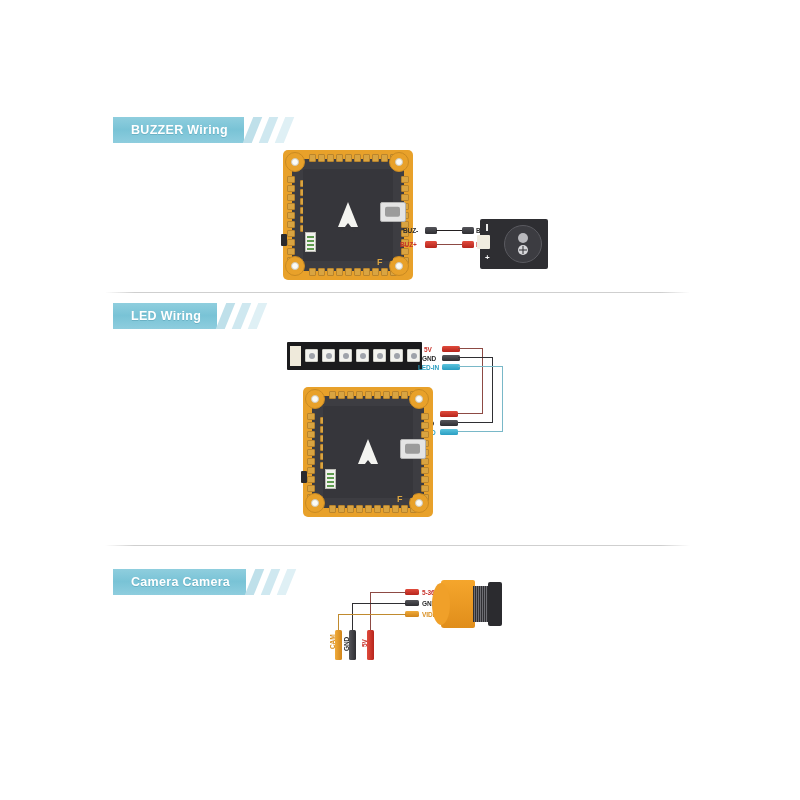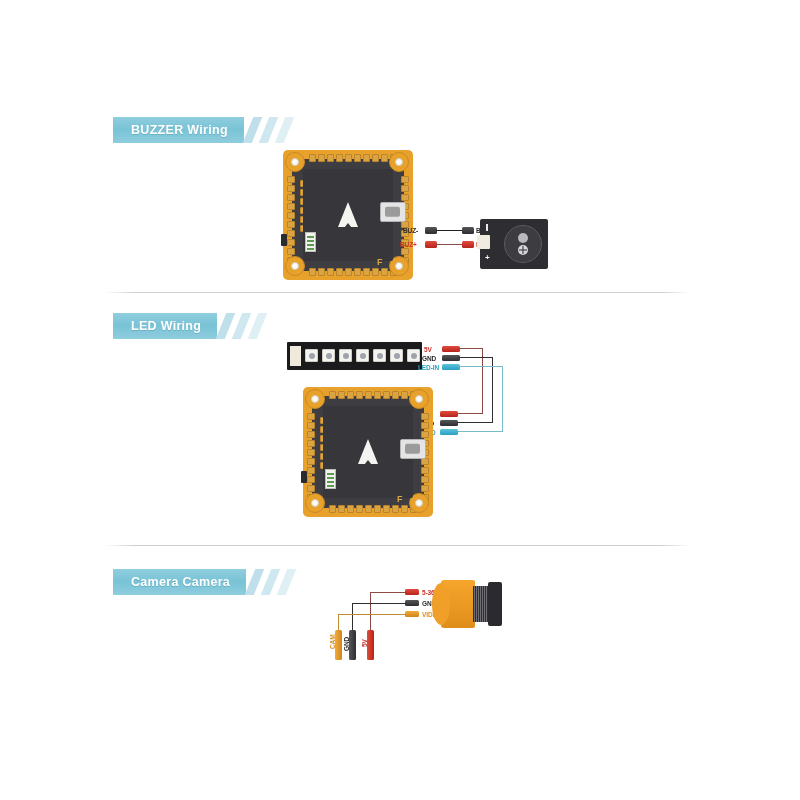--- a/index.html
+++ b/index.html
@@ -274,21 +274,21 @@
     <div class="buzzer-bar" style="left:6px;top:5px;width:2px;height:7px;"></div>
     <div class="buzzer-con" style="left:-3px;top:16px;width:13px;height:14px;"></div>
     <span class="buzzer-plus" style="left:5px;top:35px;">+</span>
     <div class="buzzer-disc" style="left:24px;top:6px;width:38px;height:38px;"></div>
     <div class="buzzer-dot" style="left:38px;top:14px;width:10px;height:10px;"></div>
     <div class="buzzer-hole" style="left:38px;top:26px;width:10px;height:10px;"></div>
   </div>
 
   <div class="divider" style="top:245px;"></div>
 
-  <div class="hdr" style="left:113px;top:266px;">
+  <div class="hdr" style="left:113px;top:256px;">
     <div class="hdr-box">
       <span>LED Wiring</span>
     </div>
     <div class="hdr-stripes">
       <i></i>
         <i></i>
         <i></i>
     </div>
   </div>
 

